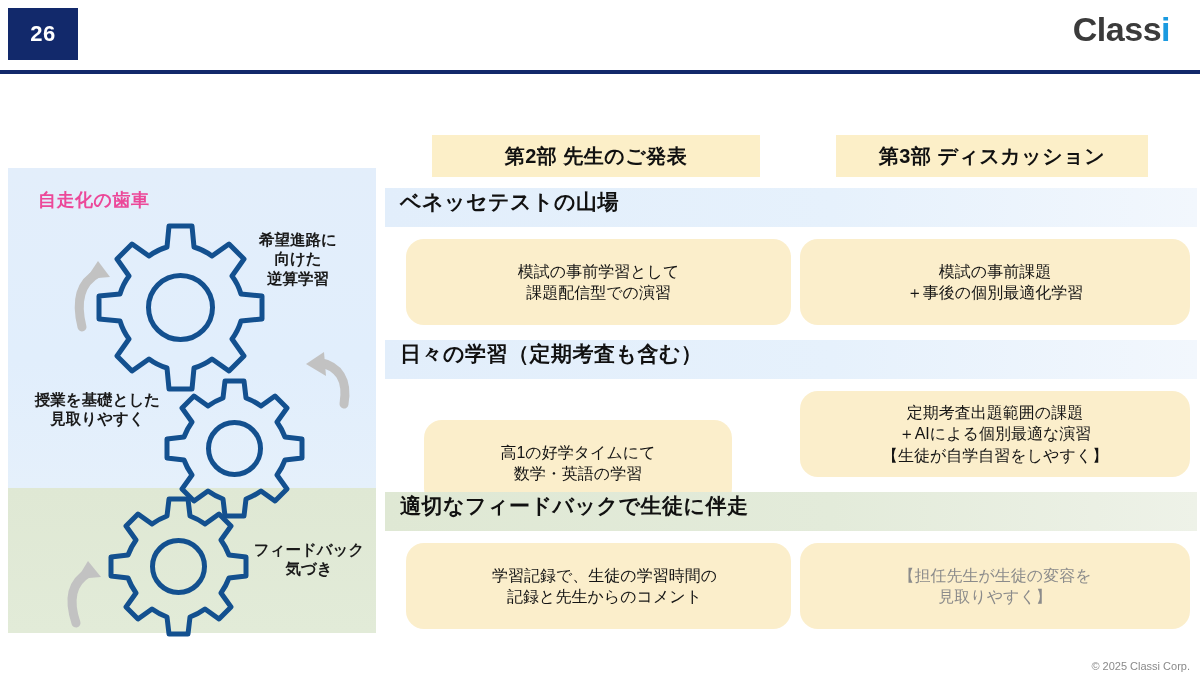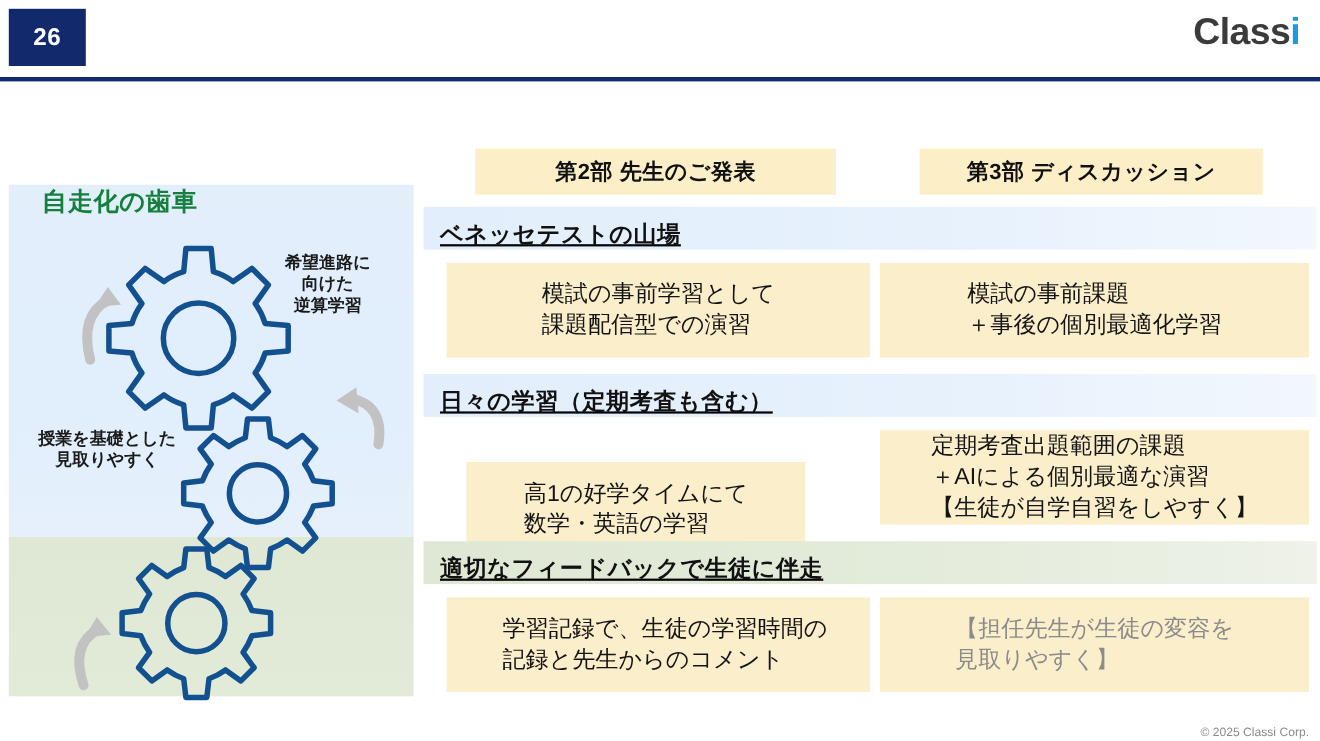--- a/index.html
+++ b/index.html
@@ -25,21 +25,21 @@
     position: absolute; left: 97px; top: 16px;
     font-size: 25px; font-weight: bold; color: #101010;
     letter-spacing: 0.5px;
     white-space: nowrap;
   }
   #header-rule {
     position: absolute; left: 0; top: 70px; width: 1200px; height: 4px;
     background: #12296b;
   }
   #logo {
-    position: absolute; right: 18px; top: 12px;
+    position: absolute; right: 30px; top: 12px;
     font-size: 34px; font-weight: bold;
     letter-spacing: -0.5px;
     line-height: 1;
     display: flex; align-items: baseline;
   }
   #logo .logo-class { color: #3b3b3b; }
   #logo .logo-i { color: #1a9ae0; }
 
   
   #gear-panel {
@@ -48,22 +48,22 @@
   }
   #gear-bg-blue {
     position: absolute; left: 0; top: 0; width: 368px; height: 320px;
     background: linear-gradient(180deg, #e3eefb 0%, #e1eefc 60%, #e5f0fb 100%);
   }
   #gear-bg-green {
     position: absolute; left: 0; top: 320px; width: 368px; height: 145px;
     background: linear-gradient(180deg, #dfe8d4 0%, #e2ebd8 100%);
   }
   #gear-panel-title {
-    position: absolute; left: 30px; top: 0;
-    font-size: 23px; font-weight: bold; color: #15803d;
+    position: absolute; left: 30px; top: 20px;
+    font-size: 18px; font-weight: bold; color: #ec4899;
     letter-spacing: 0.5px;
   }
   .gear-svg { position: absolute; overflow: visible; }
   .gear-label {
     position: absolute;
     font-size: 15.5px; font-weight: bold; color: #1a1a1a;
     line-height: 1.25; text-align: center;
     white-space: pre-line;
   }
   #gear-label-1 { left: 230px; top: 62px; width: 120px; }
@@ -77,40 +77,42 @@
     display: flex; align-items: center; justify-content: center;
     font-size: 20px; font-weight: bold; color: #111;
     letter-spacing: 0.5px;
   }
   #col-header-1 { left: 432px; width: 328px; }
   #col-header-2 { left: 836px; width: 312px; }
 
   
   .row-band {
     position: absolute; left: 385px; width: 812px; height: 39px;
-    display: flex; align-items: flex-end; text-decoration: underline;
+    display: flex; align-items: flex-start;
   }
   .row-band.blue  { background: linear-gradient(90deg, #e2eefb 0%, #e6f1fc 55%, #f2f7fd 100%); }
   .row-band.green { background: linear-gradient(90deg, #dfe8d4 0%, #e3ebda 55%, #eef2e8 100%); }
   .row-band-label {
     font-size: 21px; font-weight: bold; color: #111; padding-left: 15px;
     letter-spacing: 0.5px; white-space: nowrap;
   }
   #row-band-1 { top: 188px; }
   #row-band-2 { top: 340px; }
   #row-band-3 { top: 492px; }
 
   
   .cell {
     position: absolute;
     background: #fbeecb;
     display: flex; align-items: center; justify-content: center;
-    font-size: 21px; line-height: 1.32; color: #141414;
+    text-align: center;
+    font-size: 16px; line-height: 1.32; color: #141414;
     white-space: pre-line;
     padding: 4px 8px;
+    border-radius: 18px;
   }
   .cell.muted { color: #8b8b8b; }
   #cell-r1c1 { left: 406px; top: 239px; width: 385px; height: 86px; }
   #cell-r1c2 { left: 800px; top: 239px; width: 390px; height: 86px; }
   #cell-r2c1 { left: 424px; top: 391px; width: 308px; height: 86px; margin-top: 29px; }
   #cell-r2c2 { left: 800px; top: 391px; width: 390px; height: 86px; }
   #cell-r3c1 { left: 406px; top: 543px; width: 385px; height: 86px; padding-left: 20px; }
   #cell-r3c2 { left: 800px; top: 543px; width: 390px; height: 86px; }
 
   
@@ -162,20 +164,22 @@
     <svg class="gear-svg" style="left:52px; top:385px;" width="70" height="80" viewBox="0 0 70 80">
       <path d="M28 20 Q4 34 16 70" fill="none" stroke="#c2c2c2" stroke-width="9" stroke-linecap="round"></path>
       <path d="M28 8 L41 24 L17 26 Z" fill="#c2c2c2"></path>
     </svg>
 
     <div class="gear-label" id="gear-label-1">希望進路に
 向けた
 逆算学習</div>
     <div class="gear-label" id="gear-label-2">授業を基礎とした
 見取りやすく</div>
+    <div class="gear-label" id="gear-label-3">フィードバック
+気づき</div>
   </div>
 
   <div class="col-header" id="col-header-1">第2部  先生のご発表</div>
   <div class="col-header" id="col-header-2">第3部  ディスカッション</div>
 
   <div class="row-band blue" id="row-band-1">
     <span class="row-band-label">ベネッセテストの山場</span>
   </div>
   <div class="cell" id="cell-r1c1">模試の事前学習として
 課題配信型での演習</div>

